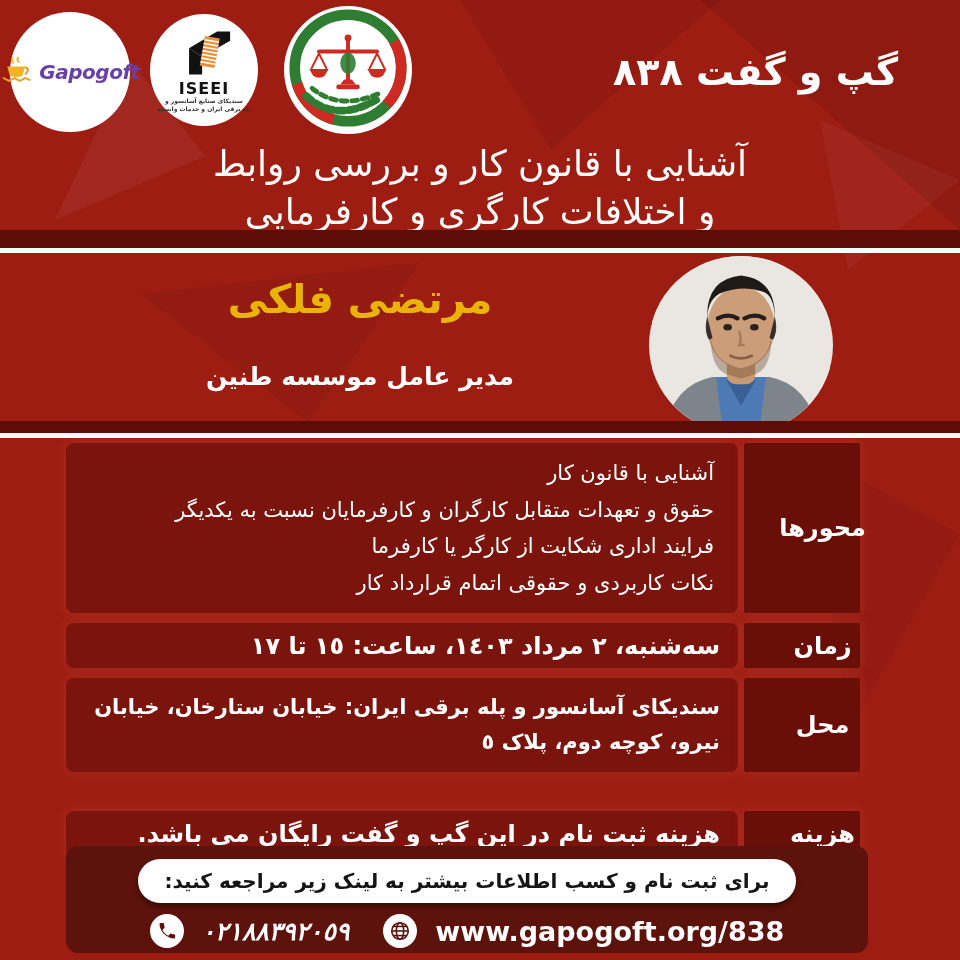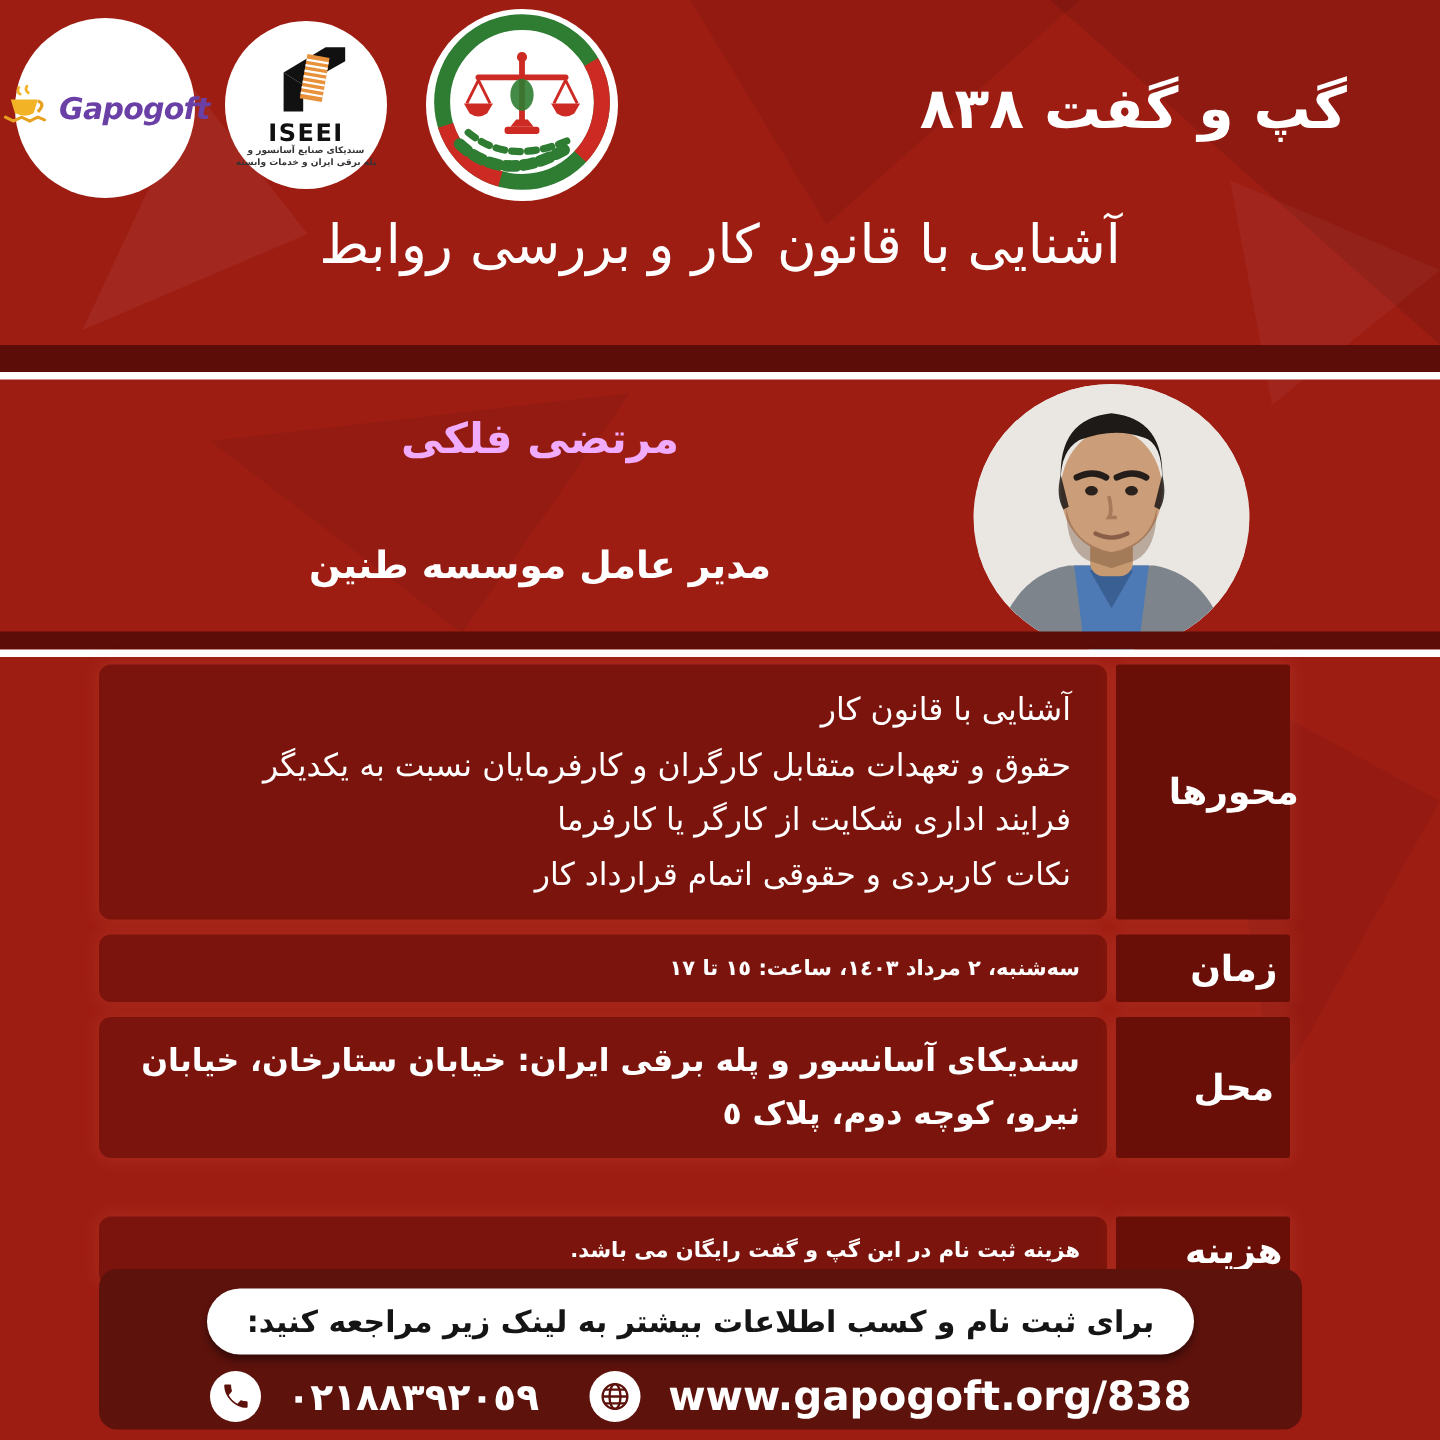--- a/index.html
+++ b/index.html
@@ -33,41 +33,41 @@
 
   
   .sep-dark{position:absolute;left:0;width:960px;background:#5c0d07;}
   .sep-white{position:absolute;left:0;width:960px;background:#ffffff;}
   .sep1d{top:230px;height:18px;}
   .sep1w{top:248px;height:5px;}
   .sep2d{top:421px;height:12px;}
   .sep2w{top:433px;height:5px;}
 
   
-  .speaker-name{position:absolute;top:276px;left:100px;width:520px;text-align:center;color:#f0abfc;font-size:28px;font-weight:bold;direction:rtl;}
+  .speaker-name{position:absolute;top:276px;left:100px;width:520px;text-align:center;color:#eab308;font-size:40px;font-weight:bold;direction:rtl;}
   .speaker-role{position:absolute;top:352px;left:100px;width:520px;text-align:center;color:#fff;font-size:25px;font-weight:bold;direction:rtl;margin-top:10px;}
   .speaker-photo{position:absolute;left:649px;top:256px;width:184px;height:178px;border-radius:50%;overflow:hidden;background:#eae6e1;}
 
   
   .row-content{position:absolute;left:66px;width:672px;background:#7b140c;border-radius:8px;color:#fff;direction:rtl;box-shadow:0 0 12px 2px rgba(255,140,110,.12);}
   .row-label{position:absolute;left:744px;width:116px;background:#690f08;border-radius:2px;color:#fff;display:flex;align-items:center;justify-content:center;font-weight:bold;font-size:24px;direction:rtl;box-shadow:0 0 12px 2px rgba(255,140,110,.12);padding-left:41px;}
   .r1{top:443px;height:170px;}
   .row-topics{display:flex;flex-direction:column;justify-content:space-evenly;padding:6px 24px;font-size:21px;font-weight:normal;text-align:right;}
   .r2{top:623px;height:45px;}
-  .row-center{display:flex;align-items:center;padding:2px 18px;font-size:14px;font-weight:bold;}
+  .row-center{display:flex;align-items:center;padding:2px 18px;font-size:24px;font-weight:bold;}
   .r3{top:678px;height:94px;}
   .row-loc{padding:12px 18px 0;font-size:21px;font-weight:bold;line-height:35px;text-align:right;}
   .r4{top:782px;height:46px;margin-top:29px;}
 
   
   .footer-box{position:absolute;left:66px;top:846px;width:802px;height:107px;background:#5d120c;border-radius:12px;}
   .cta-pill{margin:13px auto 0;width:658px;height:44px;background:#fff;border-radius:22px;display:flex;align-items:center;justify-content:center;color:#151515;font-size:20px;font-weight:bold;direction:rtl;box-shadow:0 4px 5px rgba(0,0,0,.4);}
   .contacts{margin-top:11px;display:flex;align-items:center;justify-content:center;gap:18px;color:#fff;direction:ltr;}
   .icon-circle{width:34px;height:34px;background:#fff;border-radius:50%;display:flex;align-items:center;justify-content:center;flex:0 0 auto;}
-  .phone-number{font-size:25px;font-weight:bold;letter-spacing:1px;direction:ltr;margin-right:16px;}
+  .phone-number{font-size:25px;font-weight:bold;letter-spacing:1px;direction:ltr;margin-right:16px;font-style:italic;}
   .website-url{font-size:27px;font-weight:bold;}
 </style>
 </head>
 <body>
 
 <div class="poster">
 
   <div>
     <div class="bg-shape s1"></div>
     <div class="bg-shape s2"></div>
@@ -131,20 +131,21 @@
         <ellipse cx="63" cy="58" rx="8" ry="11" fill="#2e7d32" opacity=".9"></ellipse>
         <path d="M55 80 H71 L67 75 H59 Z" fill="#cc2a22"></path>
         <rect x="51" y="80" width="24" height="5" rx="2" fill="#cc2a22"></rect>
       </svg>
     </span>
   </div>
 
   <div class="series-title">گپ و گفت ٨٣٨</div>
   <div class="main-title">
     <div>آشنایی با قانون کار و بررسی روابط</div>
+    <div>و اختلافات کارگری و کارفرمایی</div>
   </div>
 
   <div class="sep-dark sep1d"></div>
   <div class="sep-white sep1w"></div>
 
   <div class="speaker-name">مرتضی فلکی</div>
   <div class="speaker-role">مدیر عامل موسسه طنین</div>
   <div class="speaker-photo">
     <svg width="184" height="178" viewBox="0 0 100 100">
       <rect width="100" height="100" fill="#eae6e1"></rect>

